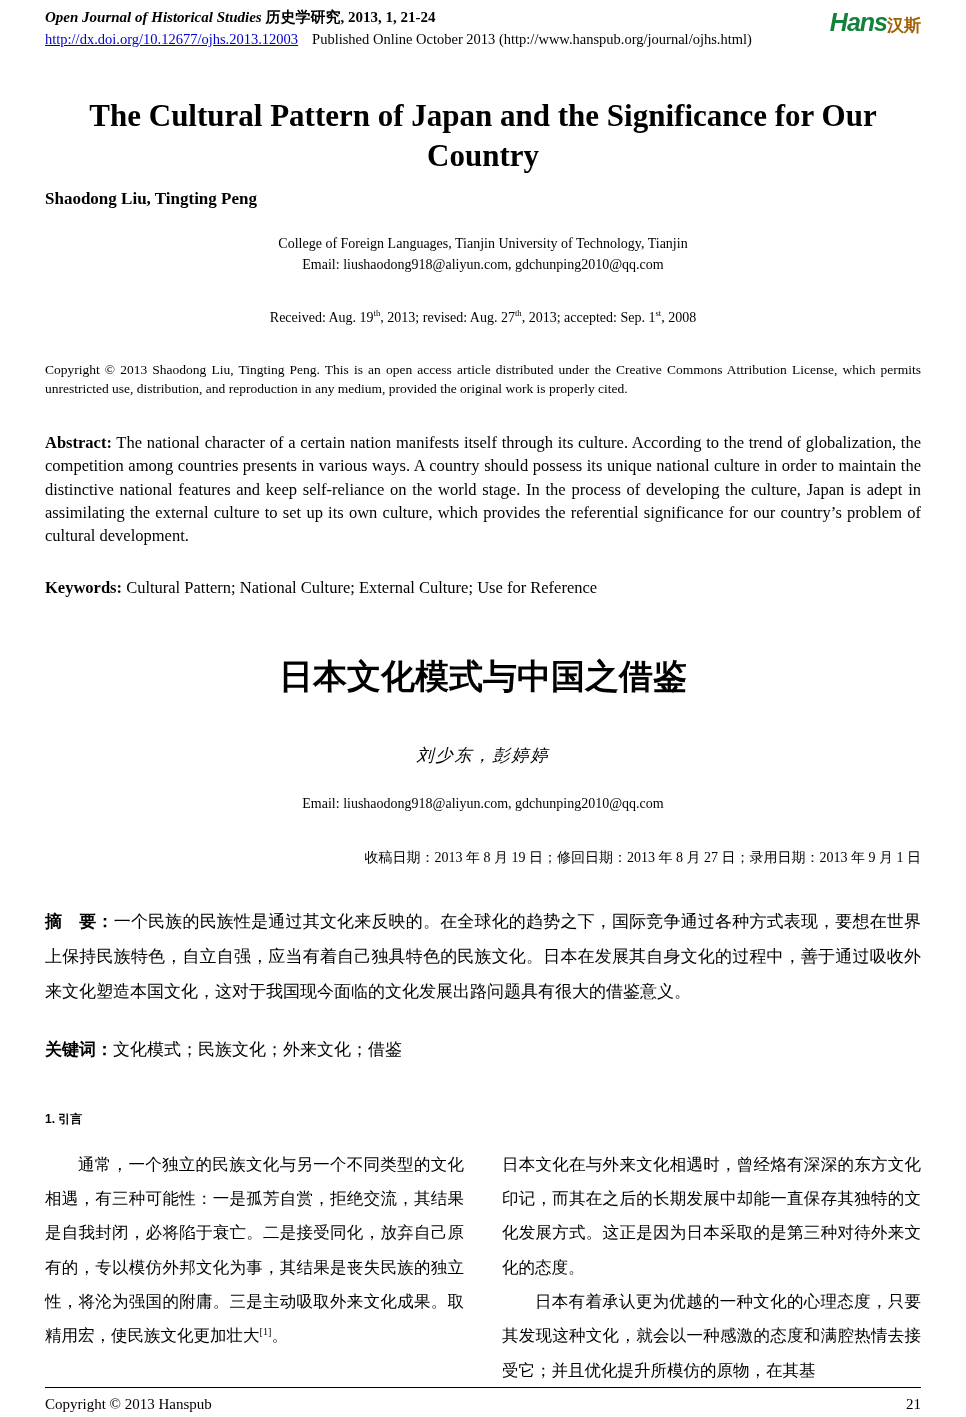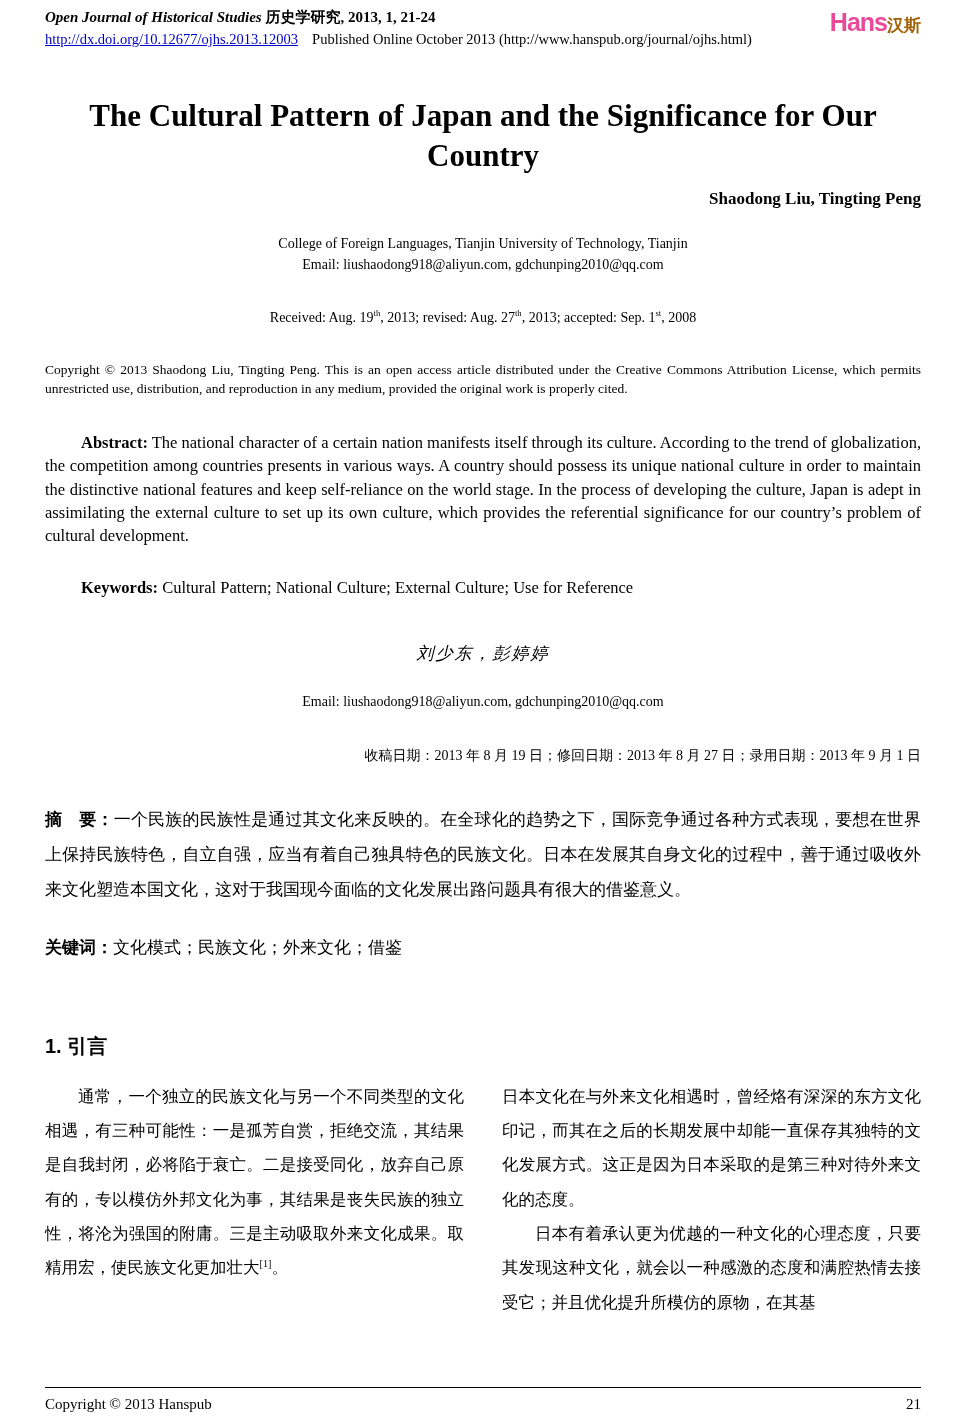--- a/index.html
+++ b/index.html
@@ -13,45 +13,45 @@
   .page { padding: 8px 45px 0 45px; }
 
   
   .header { display: flex; justify-content: space-between; align-items: flex-start; }
   .journal-line { font-size: 15px; font-weight: bold; }
   .jt { font-style: italic; }
   .doi-line { font-size: 14.5px; margin-top: 4px; }
   .doi { color: #0000cc; text-decoration: underline; cursor: pointer; }
   .pub { margin-left: 14px; }
   .logo { white-space: nowrap; font-family: "Liberation Sans", "DejaVu Sans", sans-serif; margin-top: 0px; }
-  .logo-hans { color: #ec4899; font-weight: bold; font-size: 25px; letter-spacing: -1px; }
+  .logo-hans { color: #15803d; font-weight: bold; font-style: italic; font-size: 25px; letter-spacing: -1px; }
   .logo-cn { color: #a16207; font-weight: bold; font-size: 17px; }
 
   
   .title { text-align: center; font-weight: bold; font-size: 31px; line-height: 1.3; margin-top: 48px; padding: 0 28px; }
-  .authors { text-align: right; font-weight: bold; font-size: 17px; }
+  .authors { text-align: left; font-weight: bold; font-size: 17px; }
   .affil { text-align: center; font-size: 14px; margin-top: 24px; line-height: 1.55; }
   .received { text-align: center; font-size: 14px; margin-top: 32px; }
   sup { font-size: 0.62em; }
   .copyright { font-size: 13.5px; text-align: justify; line-height: 1.45; margin-top: 34px; }
   .abstract { font-size: 16.5px; text-align: justify; line-height: 1.42; margin-top: 32px; }
-  .label { font-weight: bold; margin-left: 36px; }
+  .label { font-weight: bold; }
   .keywords { font-size: 16.5px; margin-top: 30px; }
 
   
   .cn-title { text-align: center; font-size: 34px; font-weight: bold; margin-top: 56px; font-family: "Liberation Sans", "DejaVu Sans", sans-serif; }
   .cn-authors { text-align: center; font-size: 17px; font-style: italic; margin-top: 44px; letter-spacing: 2px; }
   .cn-affil { text-align: center; font-size: 14px; margin-top: 26px; line-height: 1.6; }
   .cn-received { text-align: right; font-size: 14px; margin-top: 34px; }
   .cn-abstract { font-size: 17px; text-align: justify; line-height: 2.05; margin-top: 38px; }
   .cn-label { font-weight: bold; font-family: "Liberation Sans", "DejaVu Sans", sans-serif; }
   .cn-keywords { font-size: 17px; margin-top: 28px; }
 
   
-  .section-heading { font-size: 20px; font-weight: bold; margin-top: 74px; font-family: "Liberation Sans", "DejaVu Sans", sans-serif; }
+  .section-heading { font-size: 12px; font-weight: bold; margin-top: 50px; font-family: "Liberation Sans", "DejaVu Sans", sans-serif; }
   .columns { display: flex; gap: 38px; margin-top: 20px; }
   .col { flex: 1; font-size: 16.5px; text-align: justify; line-height: 2.08; }
   .col p { margin: 0; }
   .indent { text-indent: 2em; }
   sup.ref { font-size: 0.62em; }
 
   
   .footer {
     position: absolute; left: 45px; right: 45px; bottom: 4px;
     border-top: 1px solid #000; padding-top: 8px;
@@ -94,20 +94,21 @@
   <div class="copyright">Copyright © 2013 Shaodong Liu, Tingting Peng. This is an open access article distributed under the Creative Commons Attribution License, which permits unrestricted use, distribution, and reproduction in any medium, provided the original work is properly cited.</div>
 
   <div class="abstract">
     <span class="label">Abstract:</span><span> The national character of a certain nation manifests itself through its culture. According to the trend of globalization, the competition among countries presents in various ways. A country should possess its unique national culture in order to maintain the distinctive national features and keep self-reliance on the world stage. In the process of developing the culture, Japan is adept in assimilating the external culture to set up its own culture, which provides the referential significance for our country’s problem of cultural development.</span>
   </div>
 
   <div class="keywords">
     <span class="label">Keywords:</span><span> Cultural Pattern; National Culture; External Culture; Use for Reference</span>
   </div>
 
+  <div class="cn-title">日本文化模式与中国之借鉴</div>
 
   <div class="cn-authors">刘少东，彭婷婷</div>
 
   <div class="cn-affil">
     <div>Email: liushaodong918@aliyun.com, gdchunping2010@qq.com</div>
   </div>
 
   <div class="cn-received">收稿日期：2013 年 8 月 19 日；修回日期：2013 年 8 月 27 日；录用日期：2013 年 9 月 1 日</div>
 
   <div class="cn-abstract">

